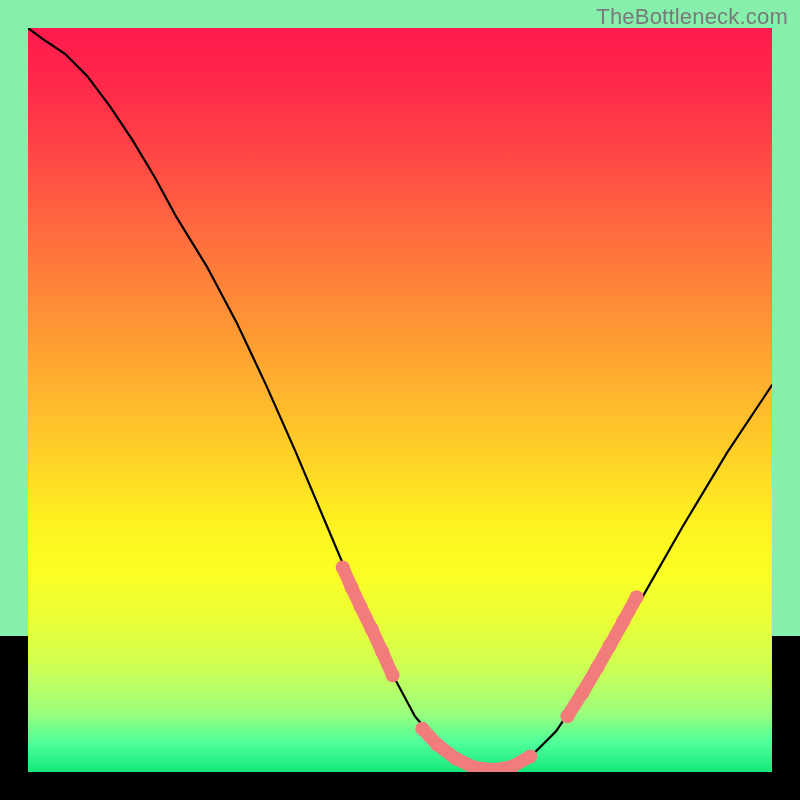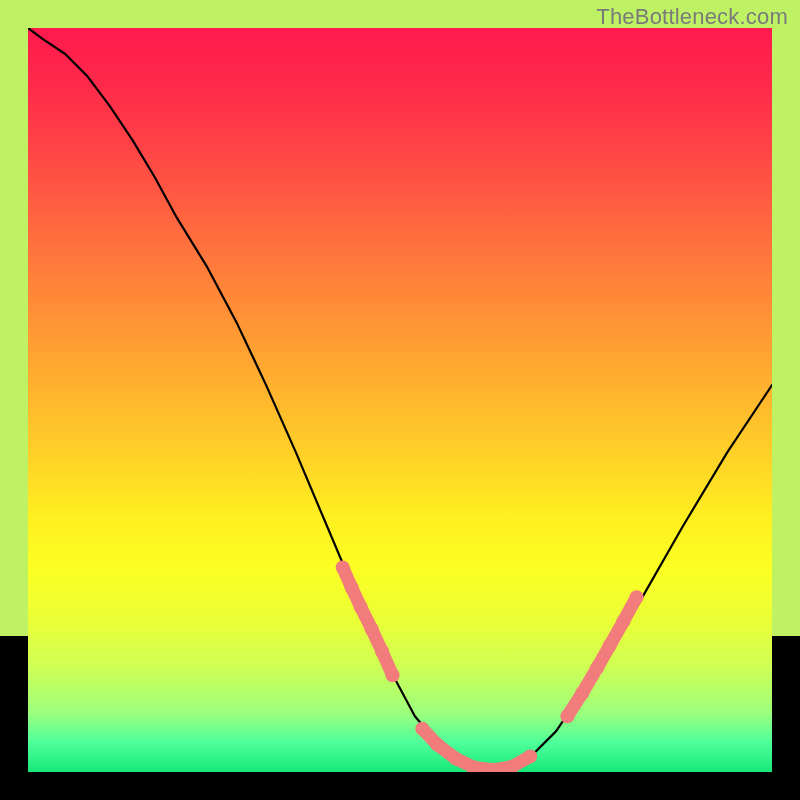--- a/index.html
+++ b/index.html
@@ -10,21 +10,21 @@
     background: #000;
     overflow: hidden;
     font-family: Arial, Helvetica, sans-serif;
   }
   .frame {
     position: absolute;
     left: 0;
     top: 0;
     width: 800px;
     height: 636px;
-    background: #bef264;
+    background: #86efac;
   }
   .plot-area {
     position: absolute;
     left: 28px;
     top: 28px;
     width: 744px;
     height: 744px;
     overflow: hidden;
   }
   .gradient-bg {

